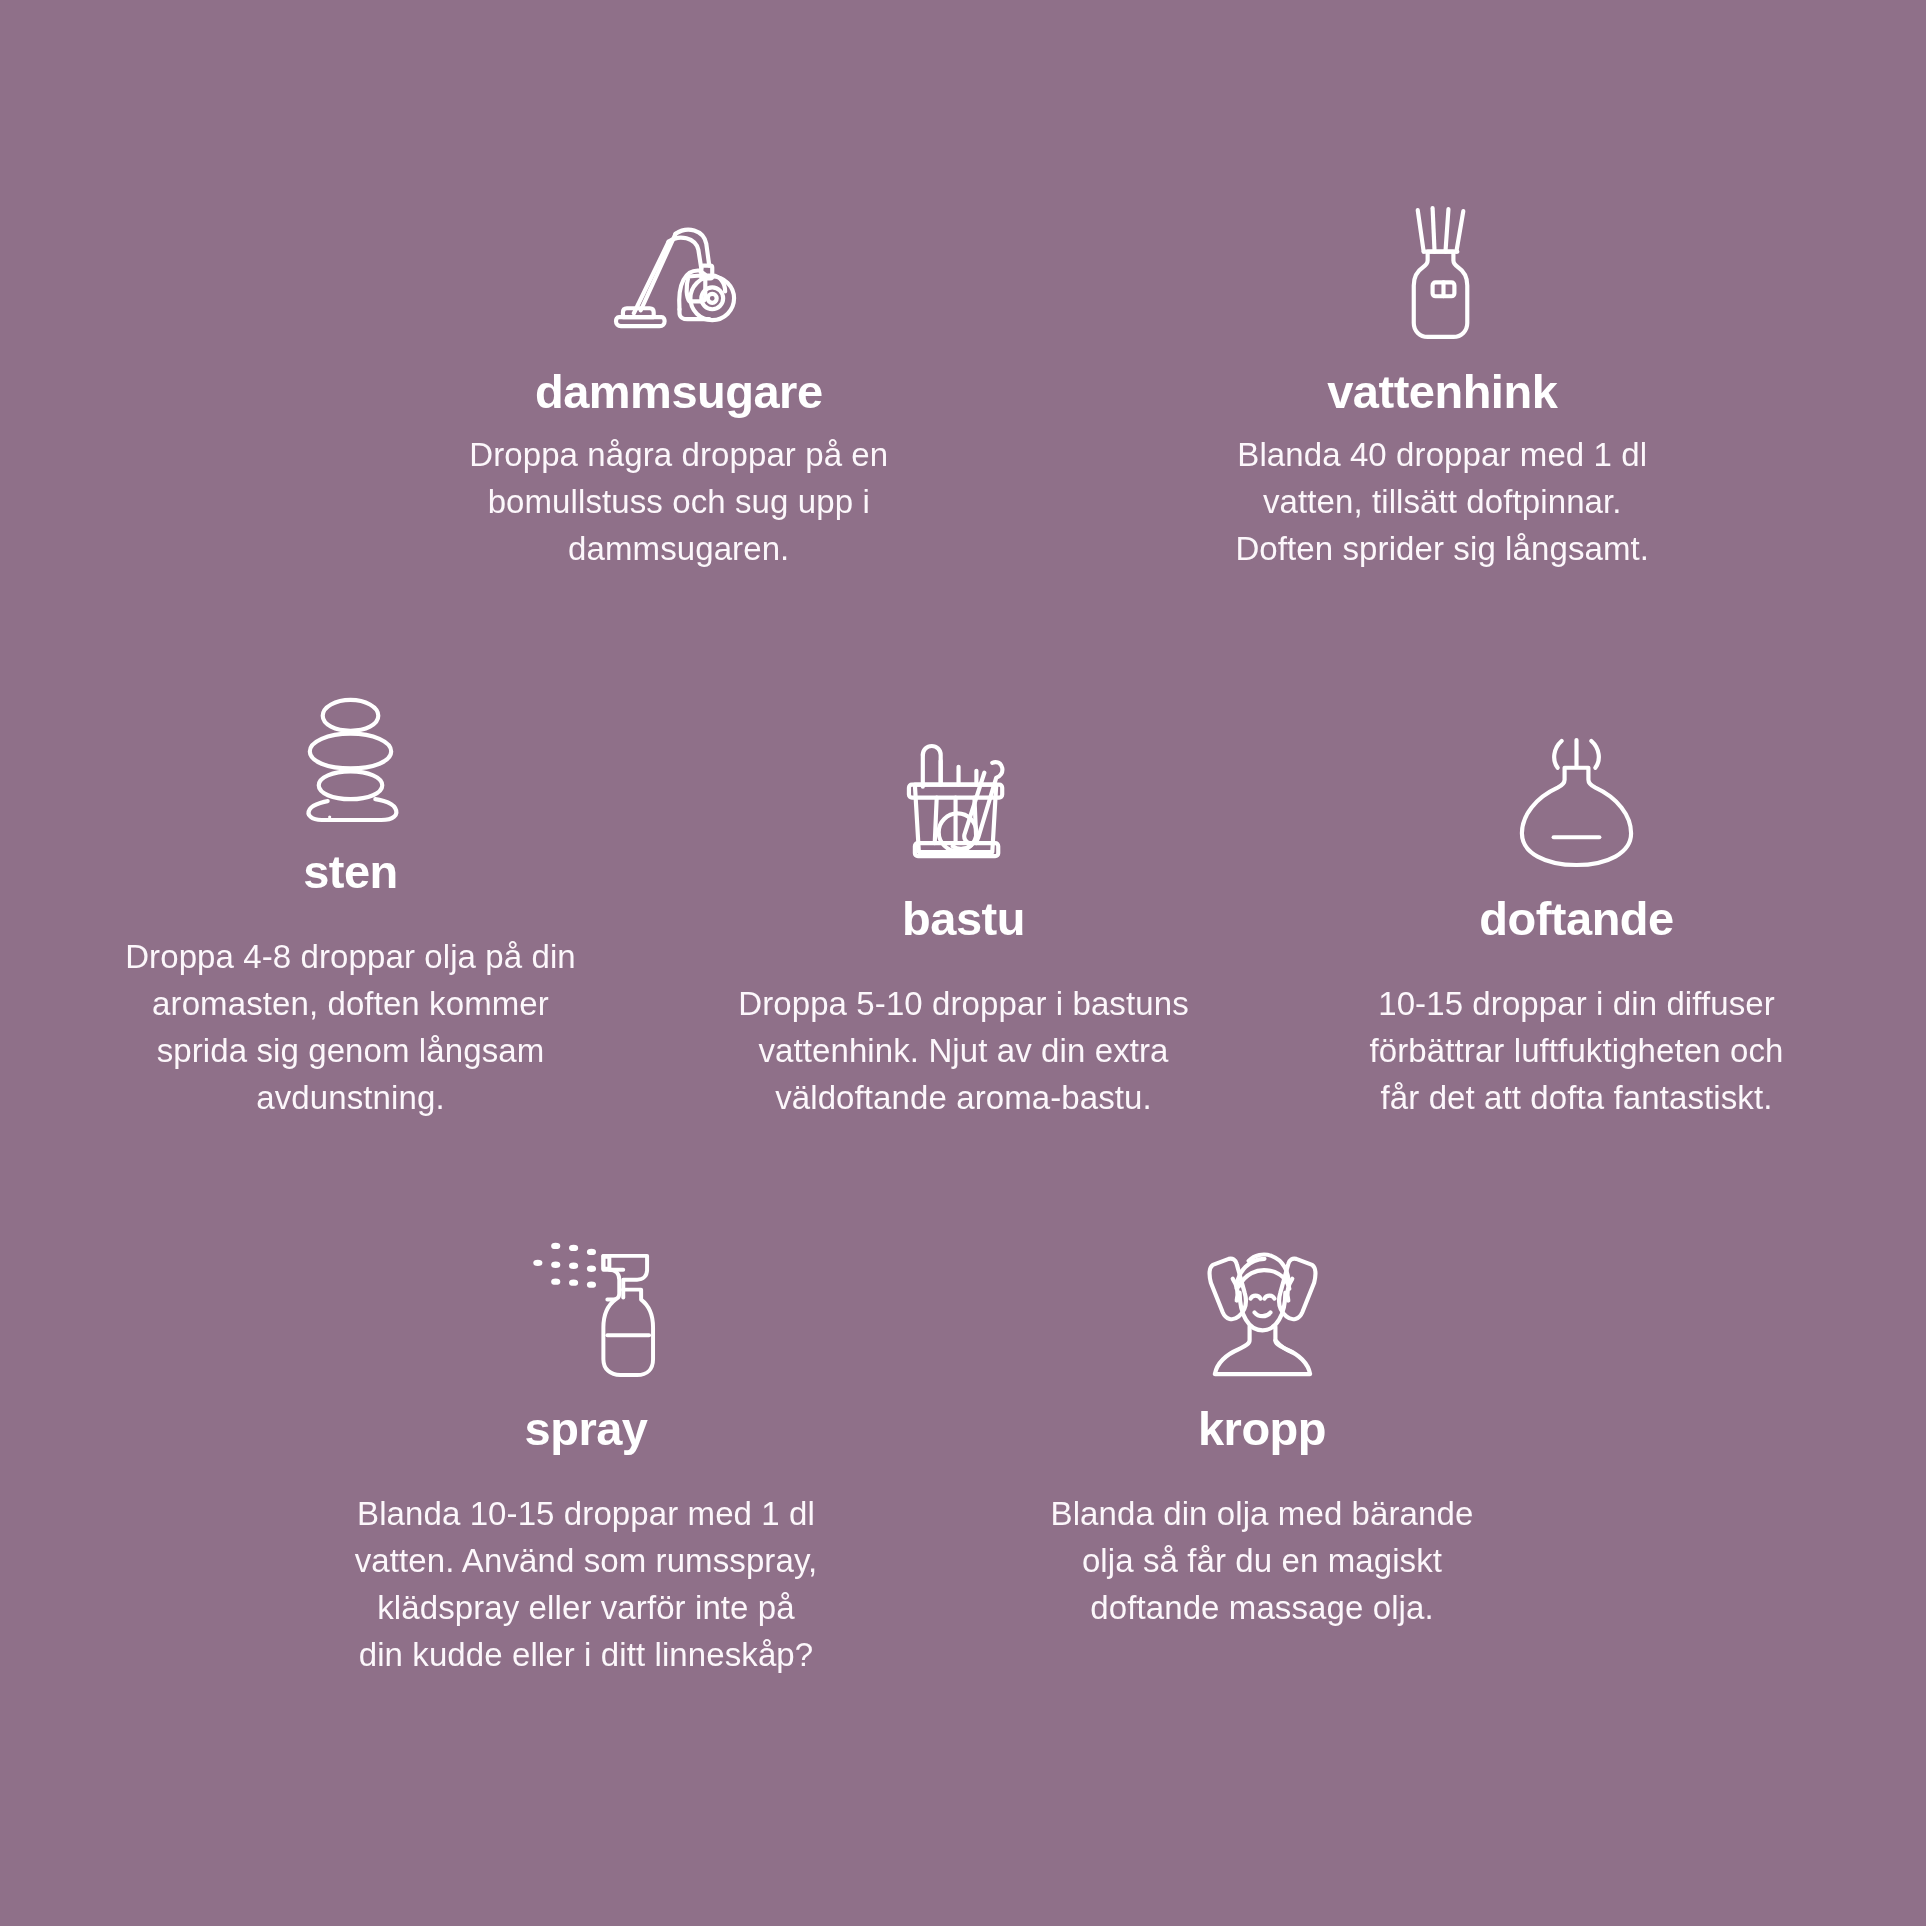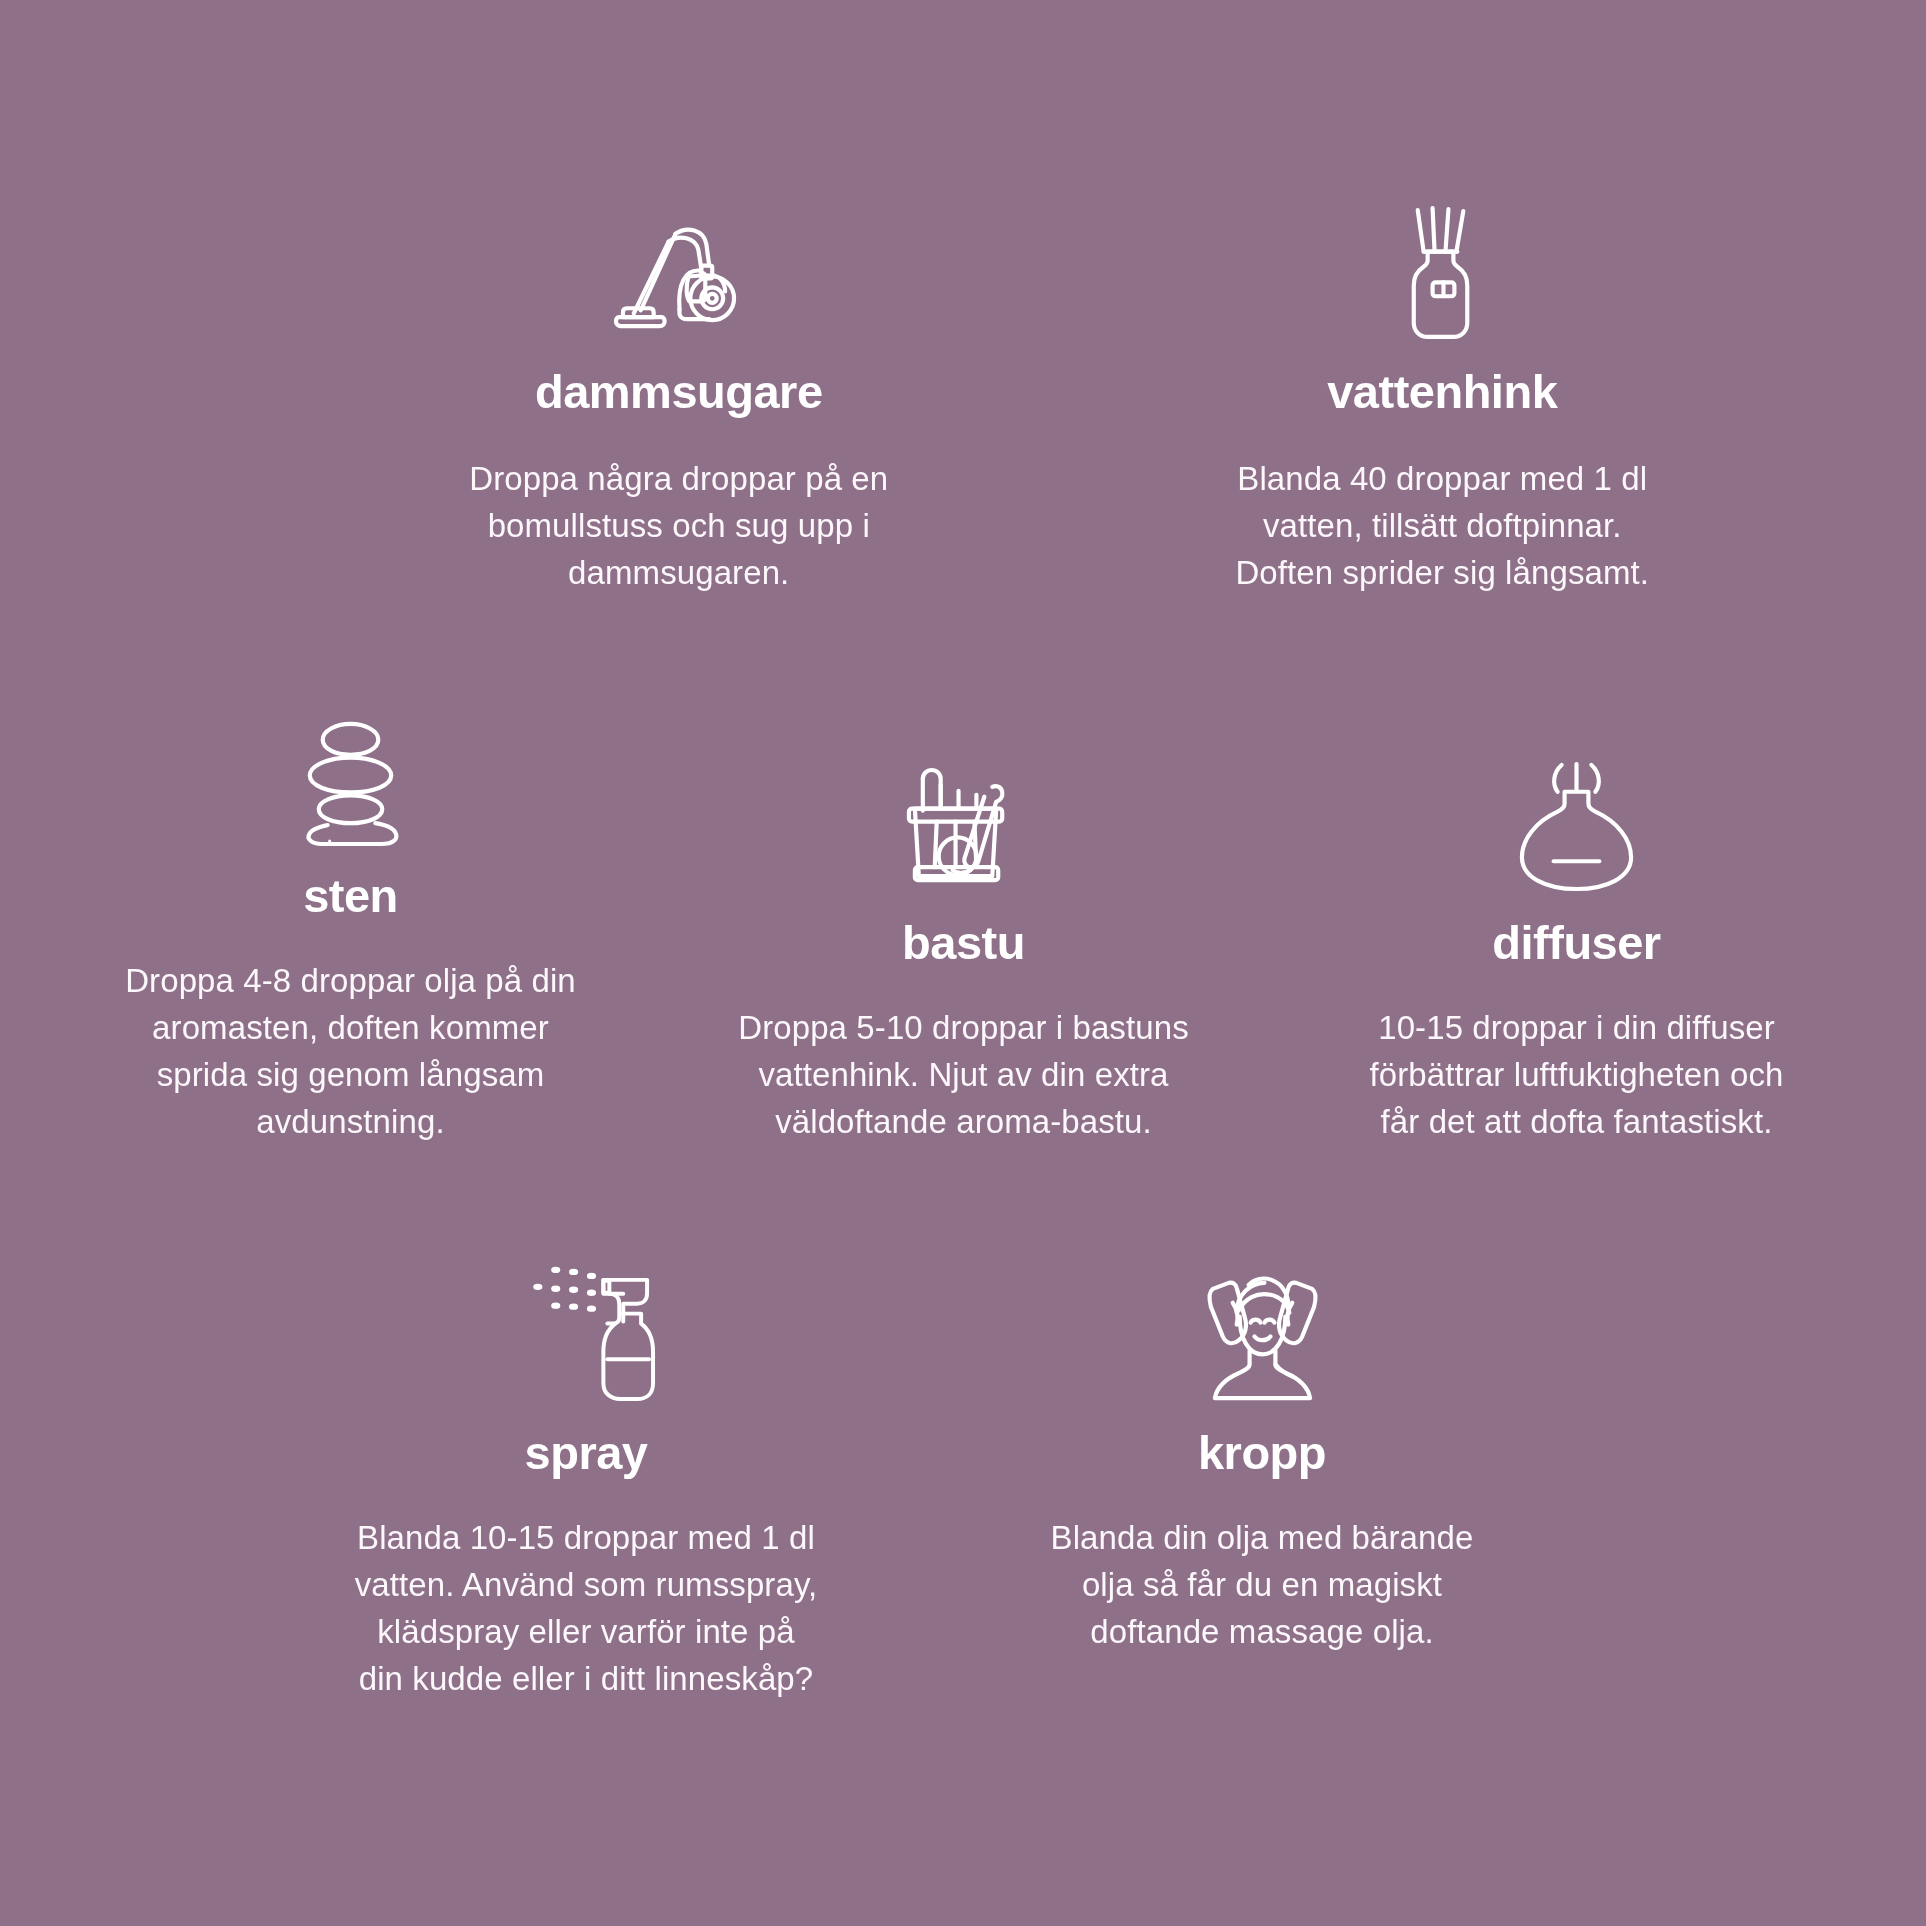--- a/index.html
+++ b/index.html
@@ -82,21 +82,21 @@
     font-weight: 300;
     line-height: 1.42;
     margin: 0;
     max-width: 465px;
     letter-spacing: 0.1px;
   }
   .card-body span {
     display: block;
   }
 
-  .w-narrow { max-width: 426px; margin-top: 24px; }
+  .w-narrow { max-width: 426px; }
   .w-wide { max-width: 495px; margin-top: 22px; }
 </style>
 </head>
 <body>
 
 <div class="board">
 
   <div class="row row-1">
 
     <div class="card">
@@ -199,21 +199,21 @@
     <div class="card">
       <div class="icon-wrap">
         <svg width="149" height="134" viewBox="0 0 150 135" fill="none" stroke="#FFFFFF" stroke-width="4.2" stroke-linecap="round" stroke-linejoin="round">
           <path d="M56 32 C50 24 52 12 60 5"></path>
           <path d="M75 30 L75 4"></path>
           <path d="M94 32 C100 24 98 12 90 5"></path>
           <path d="M63 32 L87 32 L87 44 C87 48 90 50 94 52 C116 62 130 80 130 98 C130 118 106 130 75 130 C44 130 20 118 20 98 C20 80 34 62 56 52 C60 50 63 48 63 44 Z"></path>
           <path d="M52 102 L98 102"></path>
         </svg>
       </div>
-      <h3 class="card-title">diffuser</h3>
+      <h3 class="card-title">doftande</h3>
       <p class="card-body w-wide">
         <span>10-15 droppar i din diffuser</span>
         <span>förbättrar luftfuktigheten  och</span>
         <span>får det att dofta fantastiskt.</span>
       </p>
     </div>
 
   </div>
 
   <div class="row row-3">

